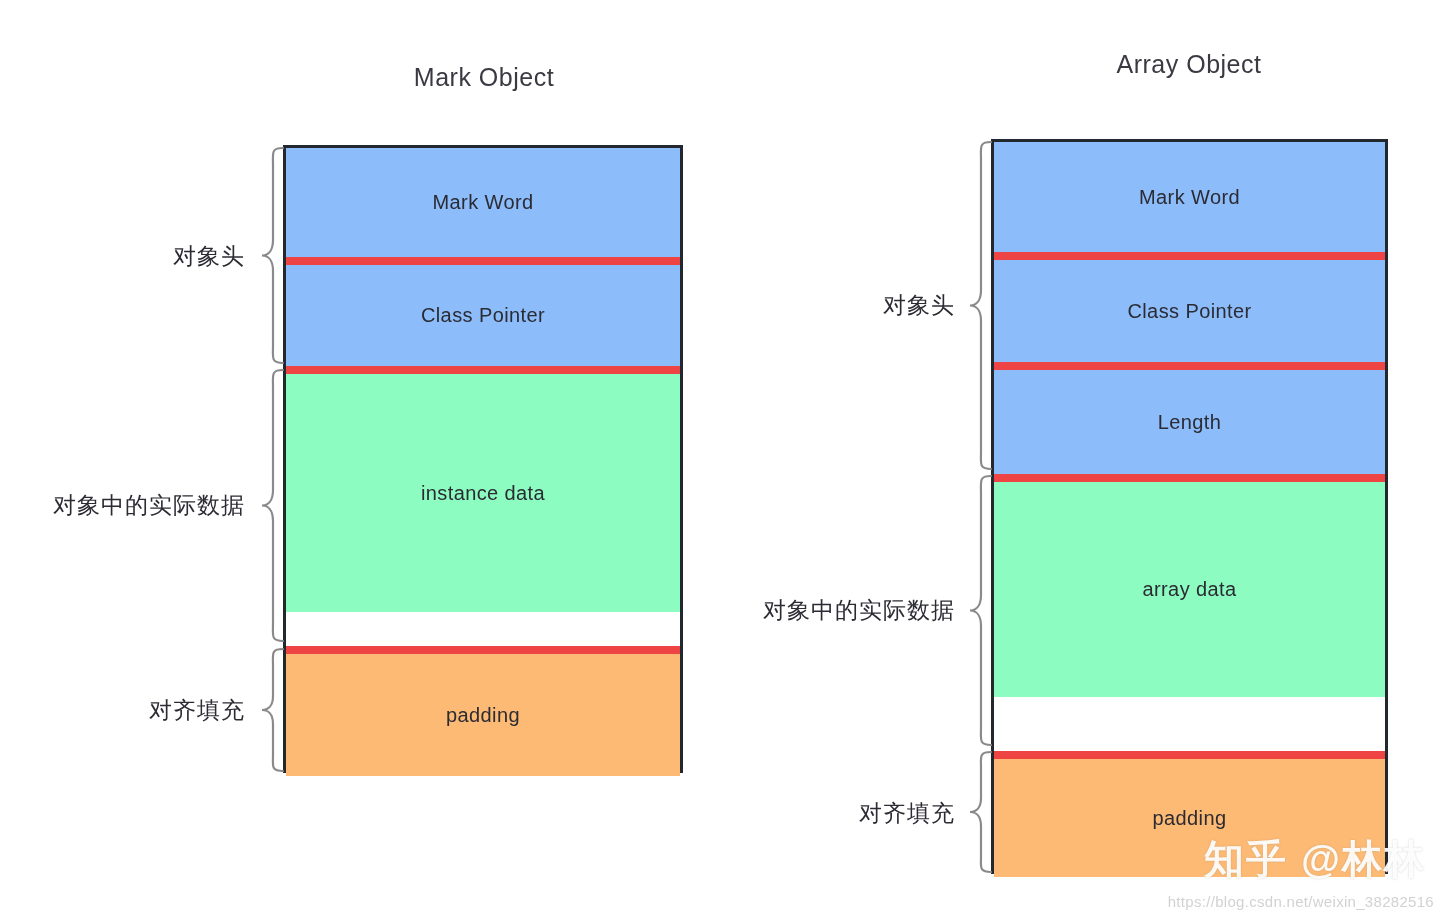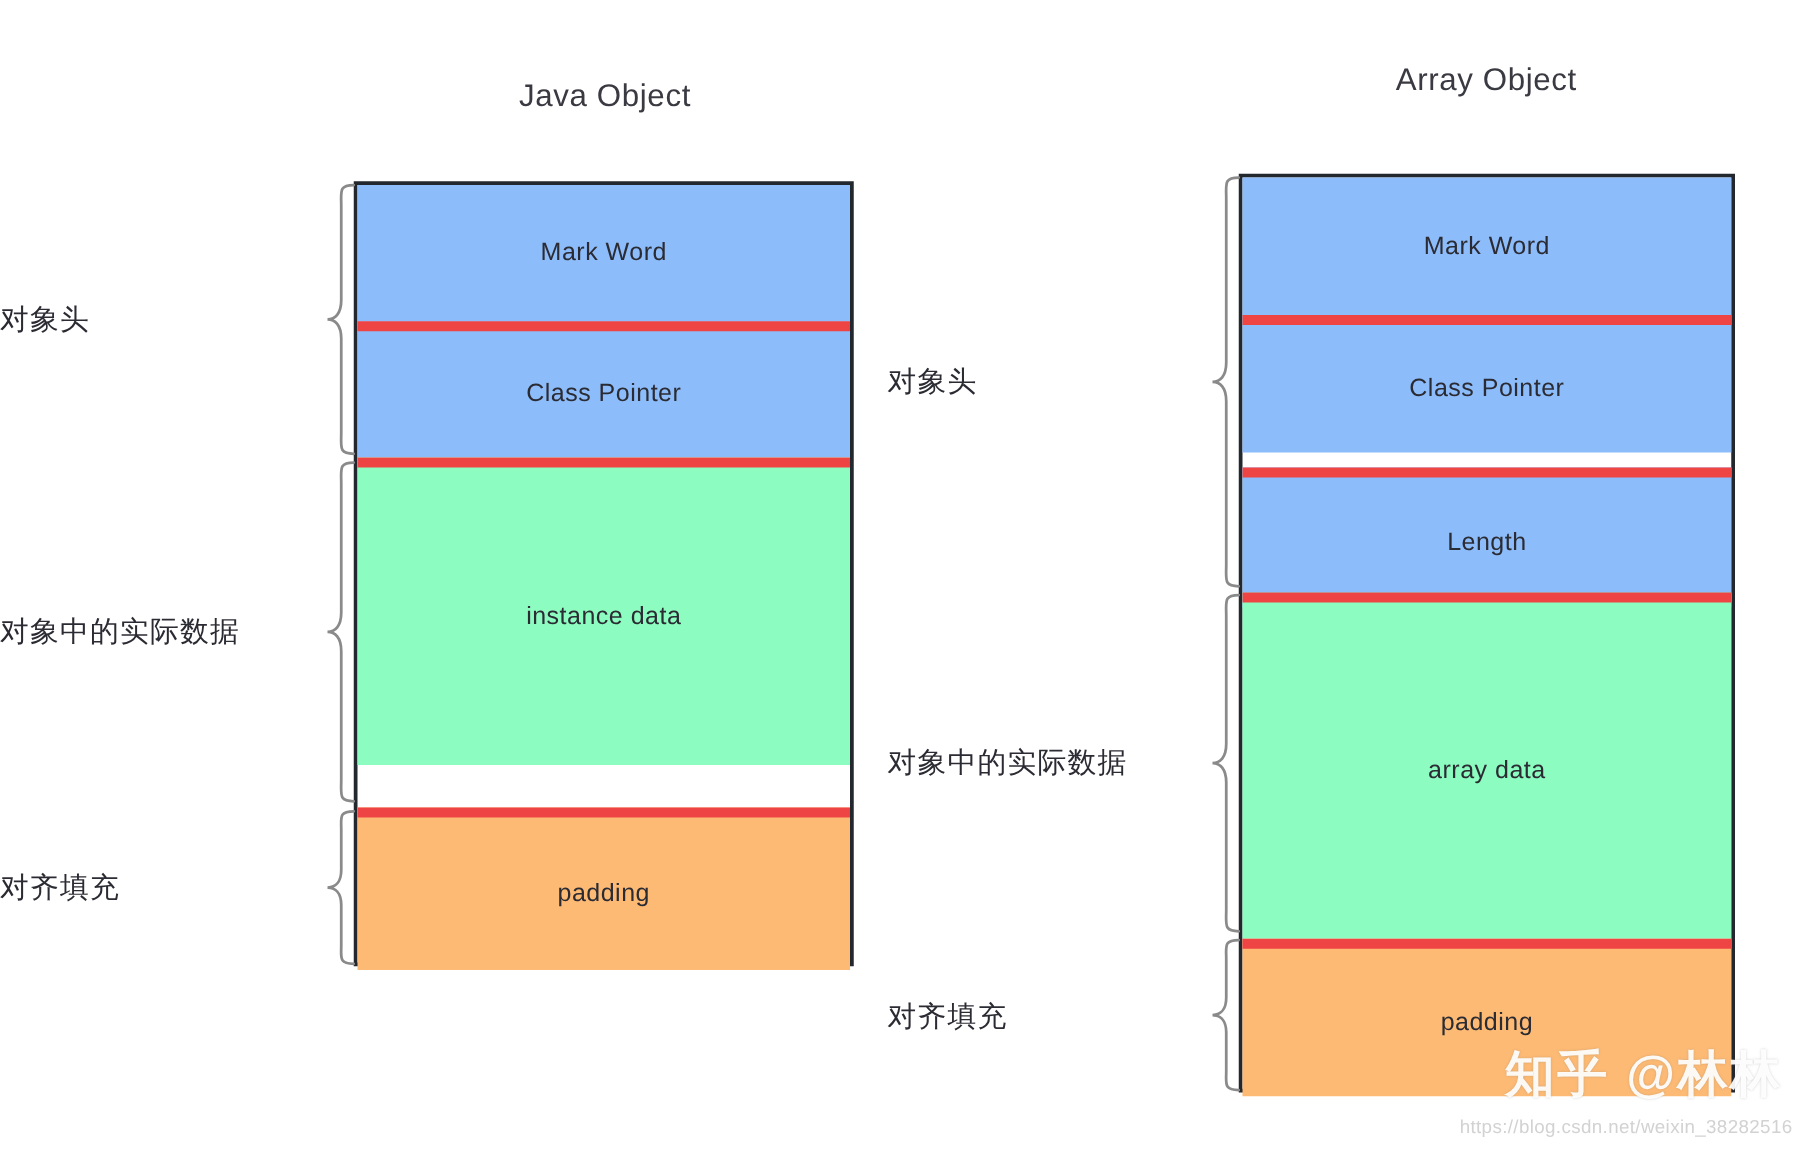--- a/index.html
+++ b/index.html
@@ -71,21 +71,21 @@
     position: absolute;
     top: 0;
     overflow: visible;
   }
   .brace-label {
     position: absolute;
     font-size: 23px;
     letter-spacing: 1px;
     color: #2b2b33;
     white-space: nowrap;
-    text-align: left;
+    text-align: right;
     transform: translateY(-50%);
   }
 
   
   #watermark-zhihu {
     position: absolute;
     right: 14px;
     top: 832px;
     font-size: 40px;
     font-weight: 700;
@@ -102,21 +102,21 @@
     color: #d2d2d2;
     white-space: nowrap;
     letter-spacing: 0.3px;
   }
 </style>
 </head>
 <body>
 
 <div class="canvas">
 
-  <div class="diagram-title" id="title-java">Java Object</div>
+  <div class="diagram-title" id="title-java">Mark Object</div>
 
   <div class="stack" id="stack-java">
     <div class="seg blue" style="top:0px;height:109px;">Mark Word</div>
     <div class="seg blue div-top" style="top:109px;height:109px;">Class Pointer</div>
     <div class="seg green div-top" style="top:218px;height:246px;">instance data</div>
     <div class="seg gray div-top" style="top:498px;height:130px;">padding</div>
   </div>
 
   <div class="brace-group">
     <svg class="brace" style="left:261px;top:145px;" width="24" height="221" viewBox="0 0 24 221">
@@ -137,22 +137,22 @@
       <path d="M22 3 C 10 3 12 8 12 18 L12 50 C12 60 7 64 1 64 C7 64 12 68 12 78 L12 110 C12 120 10 125 22 125" fill="none" stroke="#8a8a8a" stroke-width="2.2" stroke-linecap="round"></path>
     </svg>
     <div class="brace-label" style="left:0px;top:710px;width:245px;">对齐填充</div>
   </div>
 
   <div class="diagram-title" id="title-array">Array Object</div>
 
   <div class="stack" id="stack-array">
     <div class="seg blue" style="top:0px;height:110px;">Mark Word</div>
     <div class="seg blue div-top" style="top:110px;height:110px;">Class Pointer</div>
-    <div class="seg blue div-top" style="top:232px;height:112px;">Length</div>
-    <div class="seg green div-top" style="top:332px;height:277px;">array data</div>
+    <div class="seg blue div-top" style="top:220px;height:112px;">Length</div>
+    <div class="seg green div-top" style="top:332px;height:223px;">array data</div>
     <div class="seg gray div-top" style="top:609px;height:126px;">padding</div>
   </div>
 
   <div class="brace-group">
     <svg class="brace" style="left:969px;top:139px;" width="24" height="333" viewBox="0 0 24 333">
       <path d="M22 3 C 10 3 12 8 12 20 L12 151 C12 162 7 166.5 1 166.5 C7 166.5 12 171 12 182 L12 313 C12 325 10 330 22 330" fill="none" stroke="#8a8a8a" stroke-width="2.2" stroke-linecap="round"></path>
     </svg>
     <div class="brace-label" style="left:710px;top:305px;width:245px;">对象头</div>
   </div>
 

